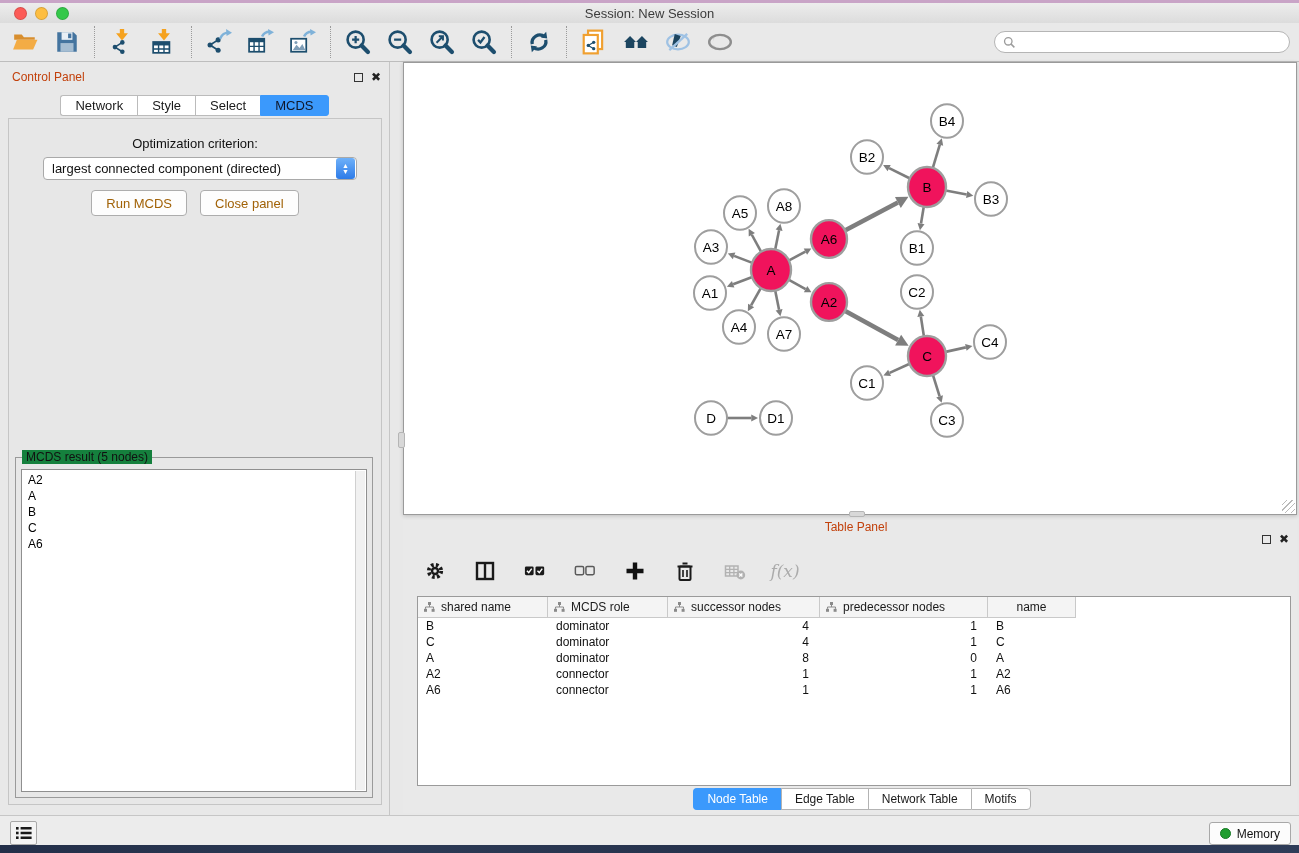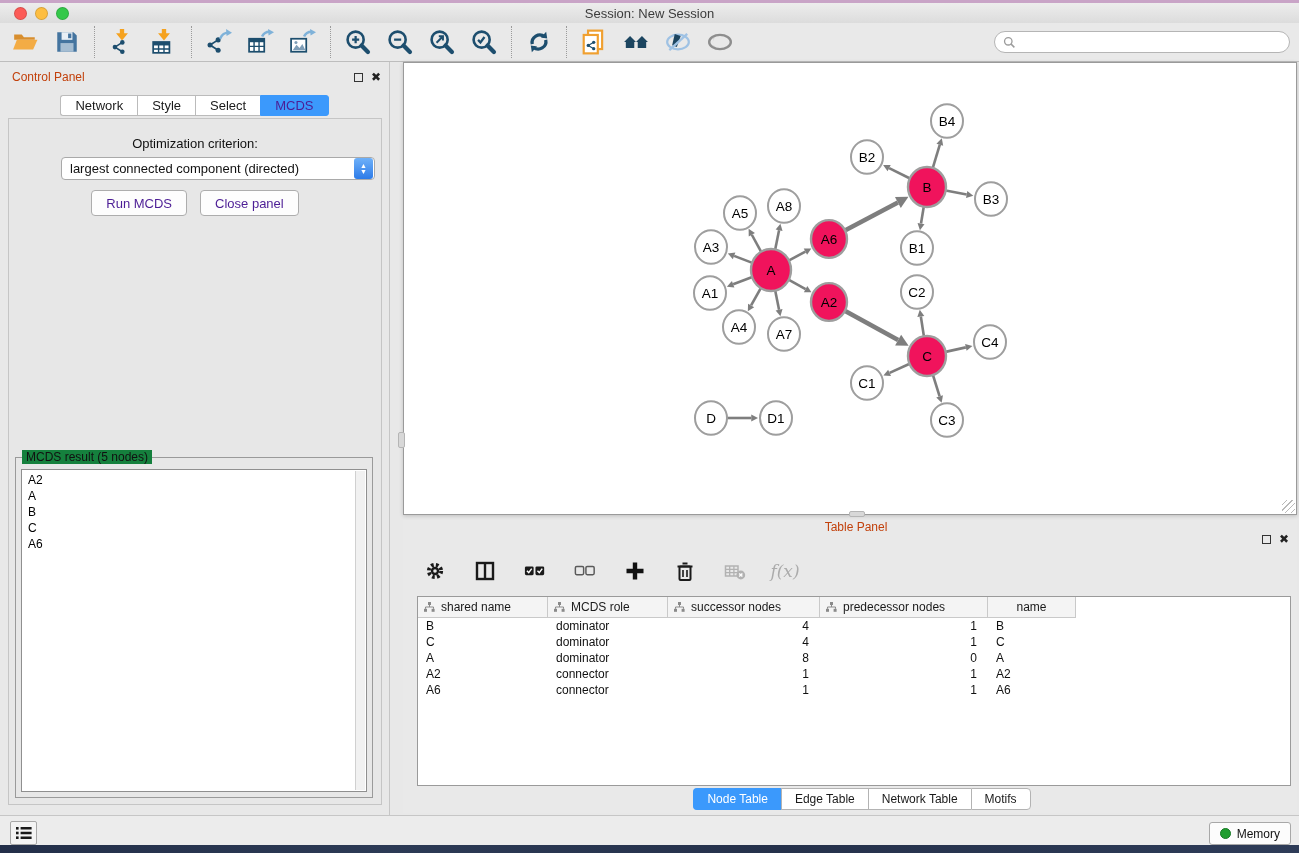--- a/index.html
+++ b/index.html
@@ -35,33 +35,33 @@
   .cp-header { position:absolute; left:0; top:0; width:100%; height:30px; display:flex; align-items:center; }
   .panel-title { font-size:12px; color:#c2410c; margin-left:12px; }
   .win-ctls { margin-left:auto; display:flex; gap:8px; margin-right:8px; align-items:center; }
   .float-ic { width:9px; height:9px; border:1.5px solid #333; }
   .close-ic { font-size:12px; font-weight:bold; color:#222; line-height:10px; }
   .cp-tabs { position:absolute; top:33px; left:0; width:100%; display:flex; justify-content:center; }
   .cp-tab { height:21px; padding:0 14px; font-size:13px; display:flex; align-items:center; background:#fff;
     border:1px solid #BBB; border-right:none; color:#1A1A1A; }
   .cp-tab:first-child{ border-radius:3px 0 0 3px; }
   .cp-tab:last-child{ border-right:1px solid #BBB; border-radius:0 3px 3px 0; }
-  .cp-tab.selected { background:#3B99FC; color:#4c1d95; border-color:#3B99FC; }
+  .cp-tab.selected { background:#3B99FC; color:#0f172a; border-color:#3B99FC; }
   .cp-body { position:absolute; left:8px; right:7px; top:56px; bottom:10px; background:#E7E7E7;
     border:1px solid #C5C5C5; }
   .opt-label { position:absolute; top:17px; width:100%; text-align:center; font-size:13px; color:#111; }
   .criterion { position:absolute; top:38px; left:34px; width:314px; height:23px; background:#fff;
-    border:1px solid #A9A9A9; border-radius:4px; display:flex; align-items:center;margin-left:18px; }
+    border:1px solid #A9A9A9; border-radius:4px; display:flex; align-items:center; }
   .criterion .val { flex:1; font-size:13px; padding-left:8px; color:#111; white-space:nowrap; overflow:hidden; }
   .stepper { width:19px; height:21px; margin-right:1px; border-radius:3px;
     background:linear-gradient(#6FB1F9,#2D7BE8); display:flex; flex-direction:column; align-items:center; justify-content:center; }
   .stepper span { color:#fff; font-size:7px; line-height:6px; }
   .cp-buttons { position:absolute; top:71px; width:100%; display:flex; justify-content:center; gap:13px; }
   .btn { height:22px; padding:12px 14px; background:#FDFDFD; border:1px solid #ADADAD; border-radius:4px;
-    font-size:13px; color:#4c1d95; display:flex; align-items:center; }
+    font-size:13px; color:#a16207; display:flex; align-items:center; }
   .groupbox { position:absolute; left:6px; right:8px; top:338px; bottom:6px; border:1px solid #9A9A9A; }
   .groupbox .legend { position:absolute; top:-8px; left:6px; background:#15803d; padding:0 4px; font-size:12px; color:#111; }
   .mcds-list { position:absolute; left:5px; right:5px; top:11px; bottom:5px; background:#fff; border:1px solid #8F8F8F; }
   .mcds-items { position:absolute; left:0; top:2px; right:12px; bottom:0; }
   .mcds-item { font-size:12px; color:#000; padding:0 6px; line-height:16px; }
   .mcds-scroll { position:absolute; right:1px; top:1px; bottom:1px; width:10px; background:#F1F1F1; border-left:1px solid #D0D0D0; }
 
   
   .net-window { position:absolute; left:403px; top:62px; width:894px; height:453px;
     border:1px solid #9A9A9A; background:#fff; box-shadow:0 1px 4px rgba(0,0,0,.18); }

